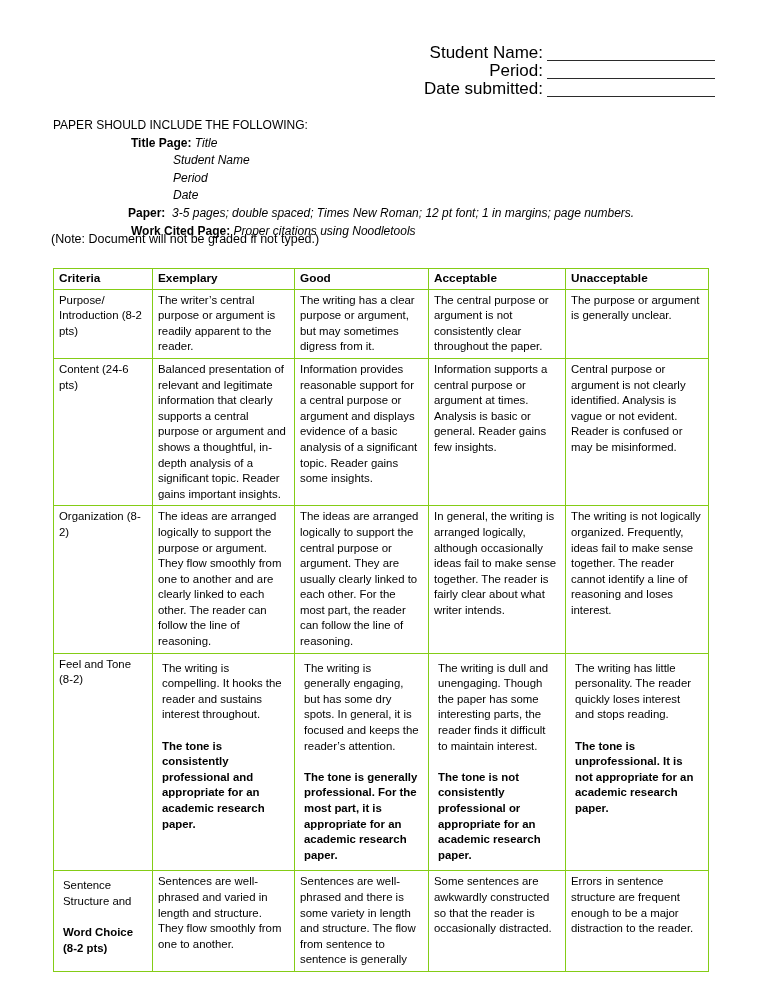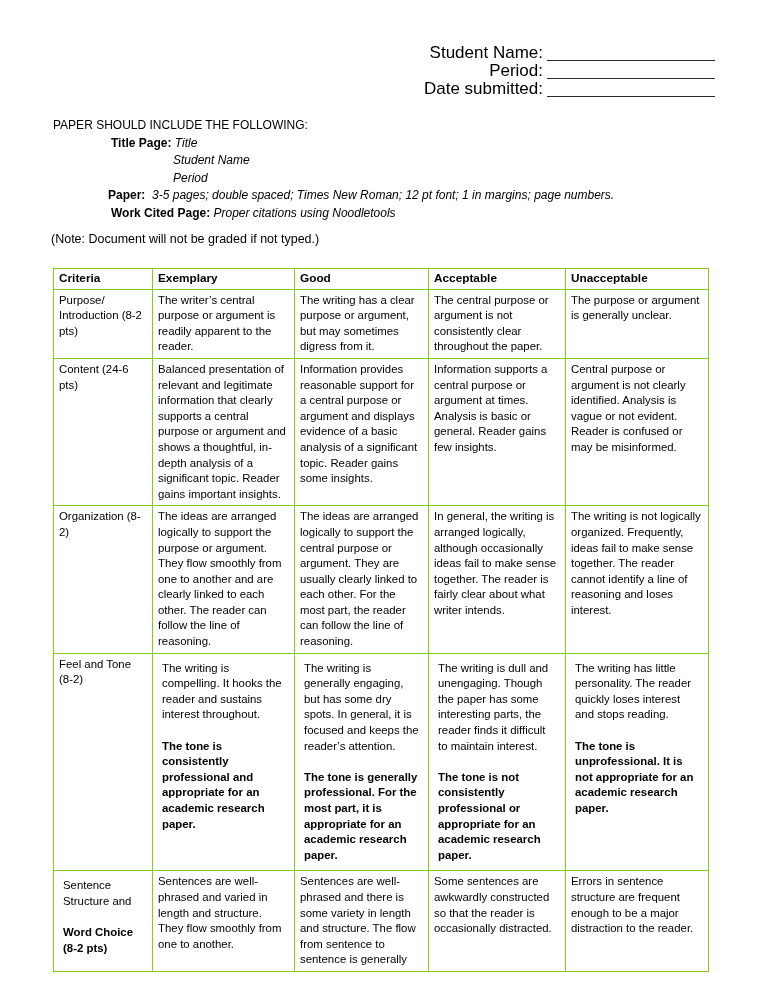--- a/index.html
+++ b/index.html
@@ -60,20 +60,21 @@
     line-height: 17.6px;
   }
   .req-title {
     font-weight: normal;
   }
   .req-line {
     white-space: nowrap;
   }
   .req-line .lbl {
     font-weight: bold;
+    margin-left: 20px;
   }
   .req-line .val {
     font-style: italic;
   }
   .ind-1 { padding-left: 58px; }
   .ind-2 { padding-left: 120px; }
   .ind-3 { padding-left: 55px; }
   .ind-4 { padding-left: 58px; }
 
   .note {
@@ -142,20 +143,23 @@
 
     <div class="req-line ind-1">
       <span class="lbl">Title Page:</span>
       <span class="val">Title</span>
     </div>
     <div class="req-line ind-2">
       <span class="val">Student Name</span>
     </div>
     <div class="req-line ind-2">
       <span class="val">Period</span>
+    </div>
+    <div class="req-line ind-2">
+      <span class="val">Date</span>
     </div>
 
     <div class="req-line ind-3">
       <span class="lbl">Paper:</span>
       &nbsp;<span class="val">3-5 pages; double spaced; Times New Roman; 12 pt font; 1 in margins; page numbers.</span>
     </div>
 
     <div class="req-line ind-4">
       <span class="lbl">Work Cited Page:</span>
       <span class="val">Proper citations using Noodletools</span>

